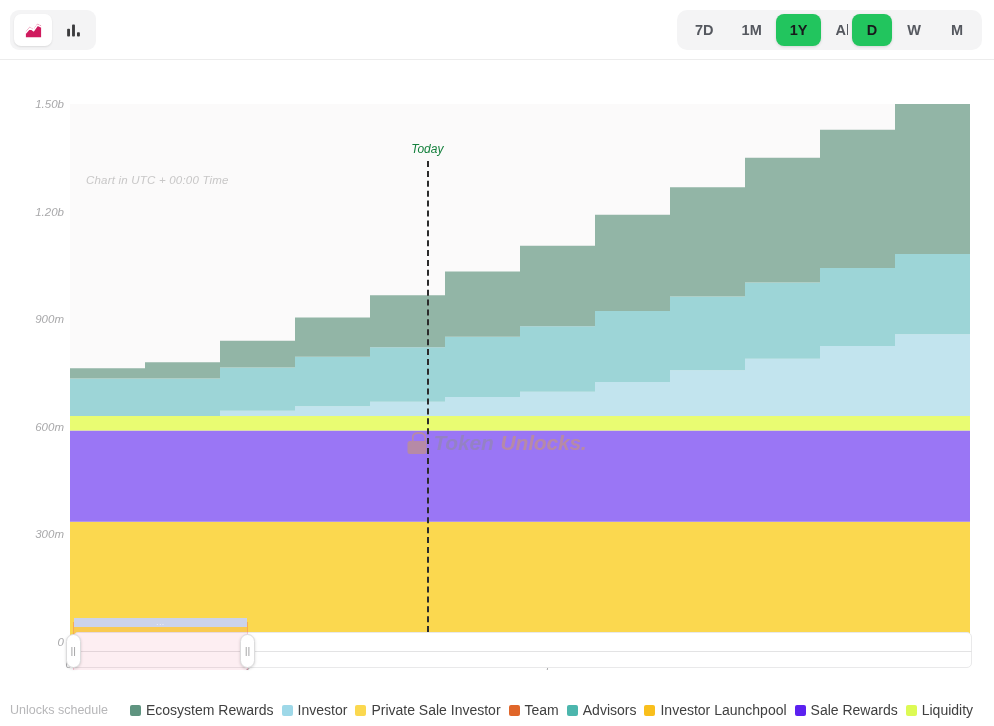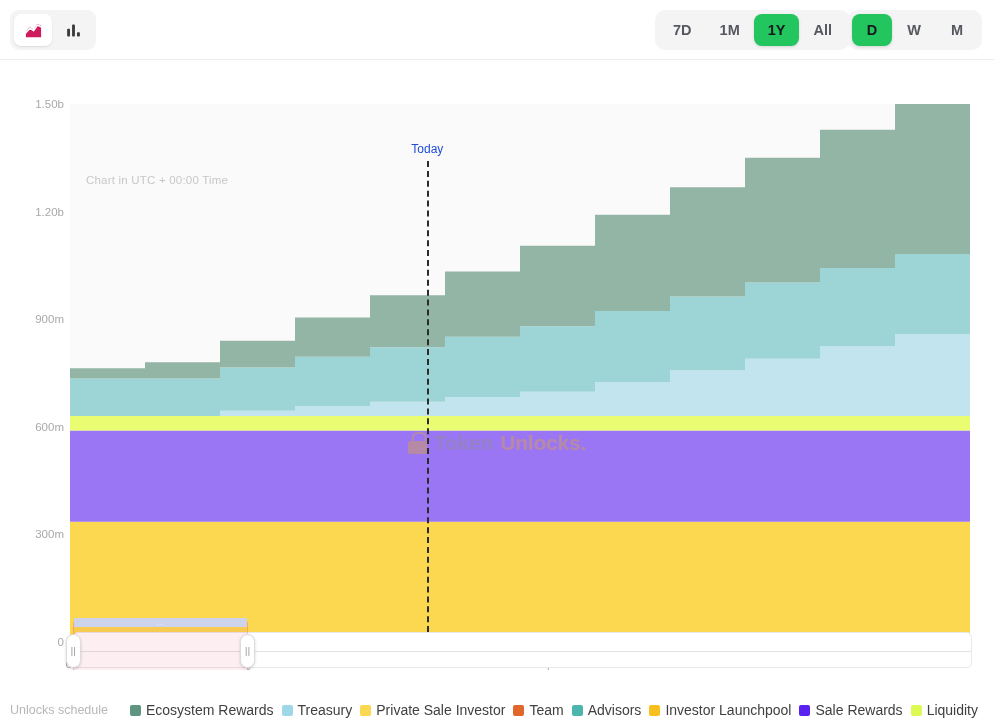--- a/index.html
+++ b/index.html
@@ -26,33 +26,33 @@
     display:flex; align-items:center; justify-content:center;
     cursor:pointer; background:transparent;
   }
   .ct-btn.active { background:#ffffff; box-shadow:0 1px 2px rgba(0,0,0,.10); }
 
   .range-group, .gran-group {
     position:absolute; top:10px; height:40px;
     background:#f4f4f5; border-radius:10px; padding:4px;
     display:flex; align-items:center;
   }
-  .range-group { right:144px; }
+  .range-group { right:122px; }
   .gran-group  { right:12px; }
   .pill {
     height:32px; padding:0 14px; border-radius:8px;
     display:flex; align-items:center; justify-content:center;
     font-size:14.5px; font-weight:600; color:#55585f;
     cursor:pointer; background:transparent; white-space:nowrap;
   }
   .gran-group .pill { padding:0 15px; }
   .pill.active { background:#22c55e; color:#18191c; box-shadow:0 1px 3px rgba(0,0,0,.13); }
 
   
-  .chart-wrap { position:absolute; left:0; top:60px; width:994px; height:575px; }
+  .chart-wrap { position:absolute; left:0; top:60px; width:994px; height:575px;font-style:italic; }
 
   .plot {
     position:absolute; left:70px; top:44px; width:900px; height:538px;
     background:#fbfafa;
   }
   .plot-svg { position:absolute; left:0; top:0; width:900px; height:538px; }
 
   .gridline { position:absolute; left:70px; width:900px; height:1px; background:#e8e6e6; }
 
   .ylabel {
@@ -65,21 +65,21 @@
     position:absolute; font-size:11.5px; color:#a8a8aa; white-space:nowrap;
     transform:translateX(-50%);
   }
 
   .utc-note {
     position:absolute; left:86px; top:114px;
     font-size:11.5px; color:#c8c7c7; letter-spacing:.2px;
   }
 
   .today-label {
-    position:absolute; font-size:12px; color:#1d4ed8; font-weight:400;
+    position:absolute; font-size:12px; color:#15803d; font-weight:400;
     transform:translateX(-50%); top:82px;
   }
   .today-line {
     position:absolute; top:101px; width:0; height:481px;
     border-left:2px dashed #2b2b2b;
   }
 
   .watermark {
     position:absolute; left:50%; top:383px; transform:translate(-50%,-50%);
     display:flex; align-items:center; gap:7px;
@@ -238,21 +238,21 @@
   </div>
 
   <div class="legend">
     <span class="legend-title">Unlocks schedule</span>
   <div class="legend-item">
         <span class="legend-sw" style="background: rgb(95, 148, 128);"></span>
         <span class="legend-lab">Ecosystem Rewards</span>
       </div>
       <div class="legend-item">
         <span class="legend-sw" style="background: rgb(158, 216, 232);"></span>
-        <span class="legend-lab">Treasury</span>
+        <span class="legend-lab">Investor</span>
       </div>
       <div class="legend-item">
         <span class="legend-sw" style="background: rgb(251, 216, 79);"></span>
         <span class="legend-lab">Private Sale Investor</span>
       </div>
       <div class="legend-item">
         <span class="legend-sw" style="background: rgb(224, 102, 42);"></span>
         <span class="legend-lab">Team</span>
       </div>
       <div class="legend-item">

